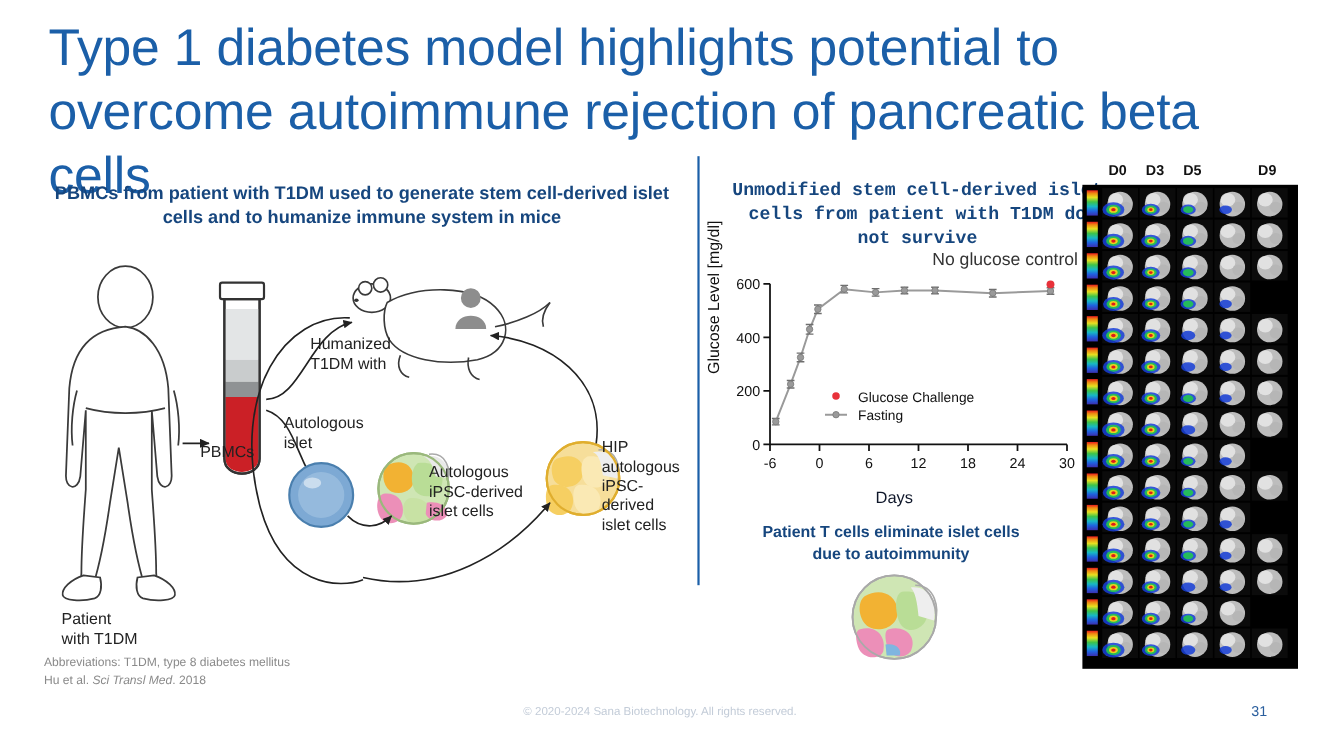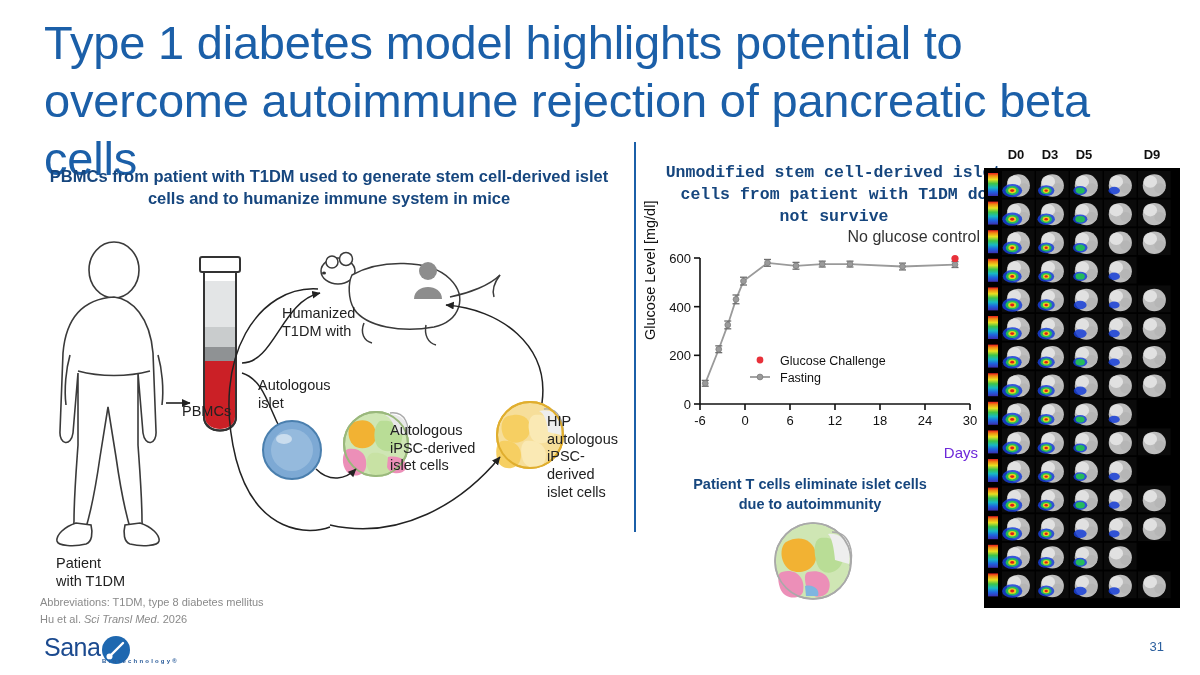--- a/index.html
+++ b/index.html
@@ -50,40 +50,40 @@
 
   
   #chart { position: absolute; left: 648px; top: 248px; width: 330px; height: 220px; }
   .axis-title-y {
     position: absolute; left: -6px; top: 92px;
     transform: rotate(-90deg); transform-origin: left top;
     font-size: 14.5px; color: #111; white-space: nowrap;
   }
   .axis-title-x {
     position: absolute; left: 0; top: 196px; width: 330px;
-    text-align: right; font-size: 15px; color: #6d28d9;
+    text-align: center; font-size: 15px; color: #0f172a;
   }
 
   
   #imaging { position: absolute; left: 984px; top: 168px; width: 196px; height: 440px; background: #000; }
   .day-labels { position: absolute; left: 984px; top: 145px; width: 196px; height: 20px; }
   .day-label { position: absolute; font-size: 13px; font-weight: bold; color: #111; text-align: center; width: 28px; }
 
   
   .footnote {
     position: absolute; left: 40px; top: 594px;
     font-size: 11px; color: #8a8a8a; line-height: 1.5;
   }
   .footnote i { font-style: italic; }
   .copyright {
     position: absolute; left: 0; top: 641px; width: 1200px;
     text-align: center; font-size: 10.5px; color: #c3ccd8;
   }
   .page-num {
-    position: absolute; right: 36px; top: 639px;
+    position: absolute; right: 48px; top: 639px;
     font-size: 13px; color: #2b5f9e;
   }
   #logo { position: absolute; left: 44px; top: 634px; width: 190px; height: 34px; }
   .logo-tag {
     position: absolute; left: 58px; top: 24px;
     font-size: 6px; letter-spacing: 2.2px; color: #2a5c9a; font-weight: bold;
   }
 </style>
 </head>
 <body>
@@ -203,21 +203,21 @@
     </div>
     <div class="dlabel" style="left:228px; top:142px;">
       <span>Autologous</span><br>
       <span>islet</span>
     </div>
     <div class="dlabel" style="left:360px; top:187px;">
       <span>Autologous</span><br>
       <span>iPSC-derived</span><br>
       <span>islet cells</span>
     </div>
-    <div class="dlabel" style="left:517px; top:178px;">
+    <div class="dlabel" style="left:517px; top:164px;">
       <span>HIP</span><br>
       <span>autologous</span><br>
       <span>iPSC-derived</span><br>
       <span>islet cells</span>
     </div>
   </div>
 
   <div class="panel-head" id="right-head">Unmodified stem cell-derived islet cells from patient with T1DM do not survive</div>
   <div class="sub-head">No glucose control</div>
 
@@ -934,28 +934,20 @@
           <rect x="154" y="403.40000000000003" width="32.6" height="26.8" fill="#0b0b0b"></rect>
           <ellipse cx="170.32" cy="417.96000000000004" rx="11.56" ry="11.200000000000001" fill="#cdcdcd" opacity="0.92"></ellipse>
           <ellipse cx="166.23999999999998" cy="414.04" rx="6.800000000000001" ry="6.16" fill="#e8e8e8" opacity="0.85"></ellipse>
           <ellipse cx="175.76" cy="420.76000000000005" rx="5.44" ry="5.04" fill="#b4b4b4" opacity="0.8"></ellipse>
         </g>
       </svg>
   </div>
 
   <div class="footnote">
     <div>Abbreviations: T1DM, type 8 diabetes mellitus</div>
-    <div><span>Hu et al. </span><i>Sci Transl Med</i><span>. 2026</span></div>
+    <div><span>Hu et al. </span><i>Sci Transl Med</i><span>. 2018</span></div>
   </div>
 
-  <div id="logo">
-    <svg width="190" height="34" viewBox="0 0 190 34">
-      <text x="0" y="22" font-family="'Liberation Sans', sans-serif" font-size="25" fill="#1b4a8f" letter-spacing="-0.5">Sana</text>
-      <circle cx="72" cy="16" r="14" fill="#1e68b0"></circle>
-      <path d="M66 22 L79 9" stroke="#ffffff" stroke-width="2.4" stroke-linecap="round"></path>
-      <circle cx="65.5" cy="22.5" r="3" fill="#ffffff"></circle>
-    </svg>
-    <div class="logo-tag">Biotechnology®</div>
-  </div>
-
+
+  <div class="copyright">© 2020-2024 Sana Biotechnology. All rights reserved.</div>
   <div class="page-num">31</div>
 
 </div>
 
 </body></html>

